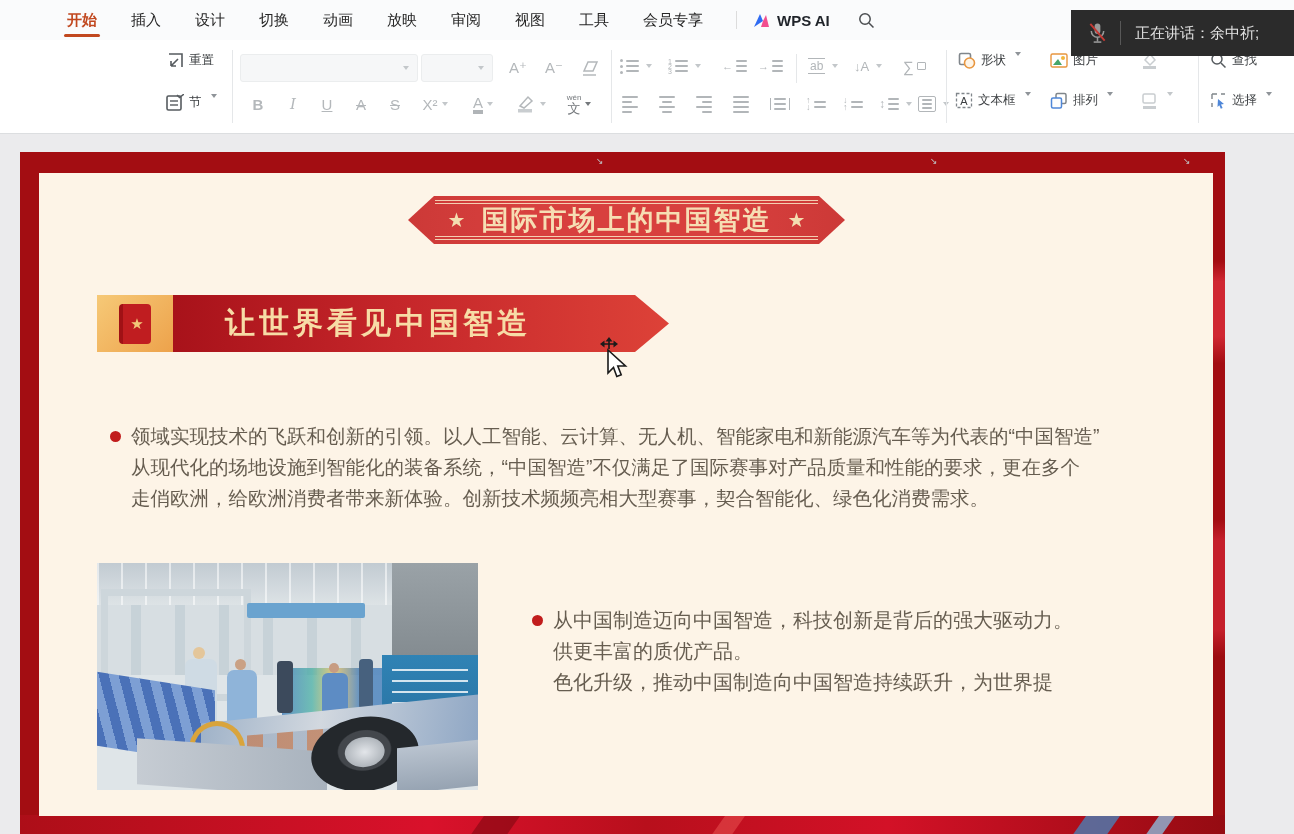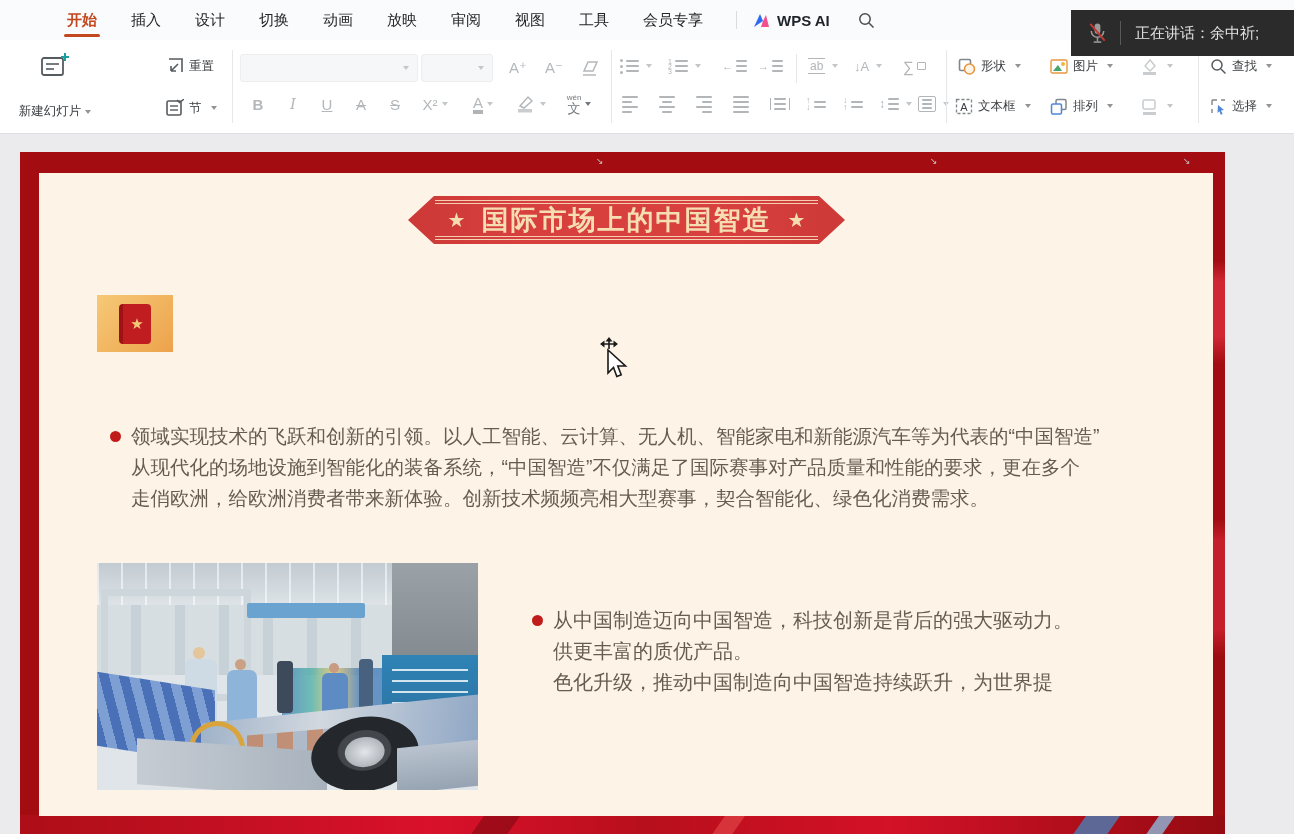--- a/index.html
+++ b/index.html
@@ -24,21 +24,21 @@
   .voicebox .vdiv{width:1px;height:24px;background:#585858;margin:0 14px 0 12px;}
   .voicebox .vtext{font-size:15px;color:#e3e3e3;white-space:nowrap;}
 
   
   .toolbar{position:absolute;top:40px;left:0;width:1294px;height:94px;background:#ffffff;
     border-bottom:1px solid #dcdee0;z-index:4;}
   .tb-div{position:absolute;top:10px;bottom:10px;width:1px;background:#e5e7e9;}
   .btn-lg{position:absolute;top:8px;height:78px;display:flex;flex-direction:column;align-items:center;
     justify-content:space-between;padding:4px 2px 6px;color:#3d4043;}
   .btn-lg .lbl{font-size:12.5px;display:flex;align-items:center;white-space:nowrap;}
-  .btn-sm{position:absolute;height:28px;display:flex;align-items:center;gap:5px;font-size:12.5px;
+  .btn-sm{position:absolute;height:28px;display:flex;gap:5px;font-size:12.5px;
     color:#3d4043;white-space:nowrap;}
   .dd{width:0;height:0;border-left:3.5px solid transparent;border-right:3.5px solid transparent;
     border-top:4px solid #8f9499;margin-left:4px;flex:none;}
   .dd.gray{border-top-color:#c3c7ca;}
   .combo{position:absolute;top:14px;height:28px;background:#f6f7f8;border:1px solid #ebedee;
     border-radius:3px;display:flex;align-items:center;justify-content:flex-end;padding-right:8px;}
   .gbtn{position:absolute;height:28px;display:flex;align-items:center;justify-content:center;
     color:#b4b8bb;font-size:15px;}
   .bars{display:flex;flex-direction:column;gap:3px;}
   .bars i{display:block;height:2px;background:#b2b6b9;border-radius:1px;}
@@ -129,33 +129,20 @@
       <line x1="11" y1="17" x2="11" y2="21" stroke="#9a9a9a" stroke-width="1.6"></line>
       <line x1="7" y1="21.5" x2="15" y2="21.5" stroke="#9a9a9a" stroke-width="1.6"></line>
       <line x1="3.5" y1="2.5" x2="18.5" y2="20" stroke="#c63a35" stroke-width="2"></line>
     </svg>
     <span class="vdiv"></span>
     <span class="vtext">正在讲话：余中祈;</span>
   </div>
 
   <div class="toolbar">
 
-    <div class="btn-lg" style="left:6px;width:98px;">
-      <svg width="30" height="28" viewBox="0 0 30 28">
-        <rect x="2" y="6" width="21" height="17" rx="2" fill="none" stroke="#565b5f" stroke-width="1.8"></rect>
-        <line x1="6" y1="12" x2="19" y2="12" stroke="#565b5f" stroke-width="1.6"></line>
-        <line x1="6" y1="17" x2="14" y2="17" stroke="#565b5f" stroke-width="1.6"></line>
-        <line x1="25" y1="1" x2="25" y2="9" stroke="#1a9e9e" stroke-width="2"></line>
-        <line x1="21" y1="5" x2="29" y2="5" stroke="#1a9e9e" stroke-width="2"></line>
-      </svg>
-      <span class="lbl">
-          <span>新建幻灯片</span>
-          <span class="dd"></span>
-        </span>
-    </div>
     <div class="btn-sm" style="left:165px;top:12px;">
       <svg width="19" height="18" viewBox="0 0 19 18">
         <path d="M4 2 h13 v13" fill="none" stroke="#565b5f" stroke-width="1.6"></path>
         <path d="M13 7 L6 14 M6 14 h5 M6 14 v-5" fill="none" stroke="#565b5f" stroke-width="1.6"></path>
       </svg>
       <span>重置</span>
     </div>
     <div class="btn-sm" style="left:165px;top:54px;">
       <svg width="19" height="18" viewBox="0 0 19 18">
         <rect x="2" y="2" width="14" height="14" rx="1.5" fill="none" stroke="#565b5f" stroke-width="1.6"></rect>
@@ -424,20 +411,23 @@
           <div class="tb-lines" style="top:4px;bottom:4px;"></div>
           <div class="tb-lines" style="top:7px;bottom:7px;"></div>
           <span class="banner-star">★</span>
           <span class="title-text">国际市场上的中国智造</span>
           <span class="banner-star">★</span>
         </div>
 
         <div class="sub-gold">
           <span class="book">★</span>
         </div>
+        <div class="sub-red">
+          <span class="sub-text">让世界看见中国智造</span>
+        </div>
 
         <div class="bullet-block" style="left:71px;top:248px;">
           <span class="bullet-dot"></span>
           <div>
             <div class="btext">领域实现技术的飞跃和创新的引领。以人工智能、云计算、无人机、智能家电和新能源汽车等为代表的“中国智造”</div>
             <div class="btext">从现代化的场地设施到智能化的装备系统，“中国智造”不仅满足了国际赛事对产品质量和性能的要求，更在多个</div>
             <div class="btext">走俏欧洲，给欧洲消费者带来新体验。创新技术频频亮相大型赛事，契合智能化、绿色化消费需求。</div>
           </div>
         </div>
 

